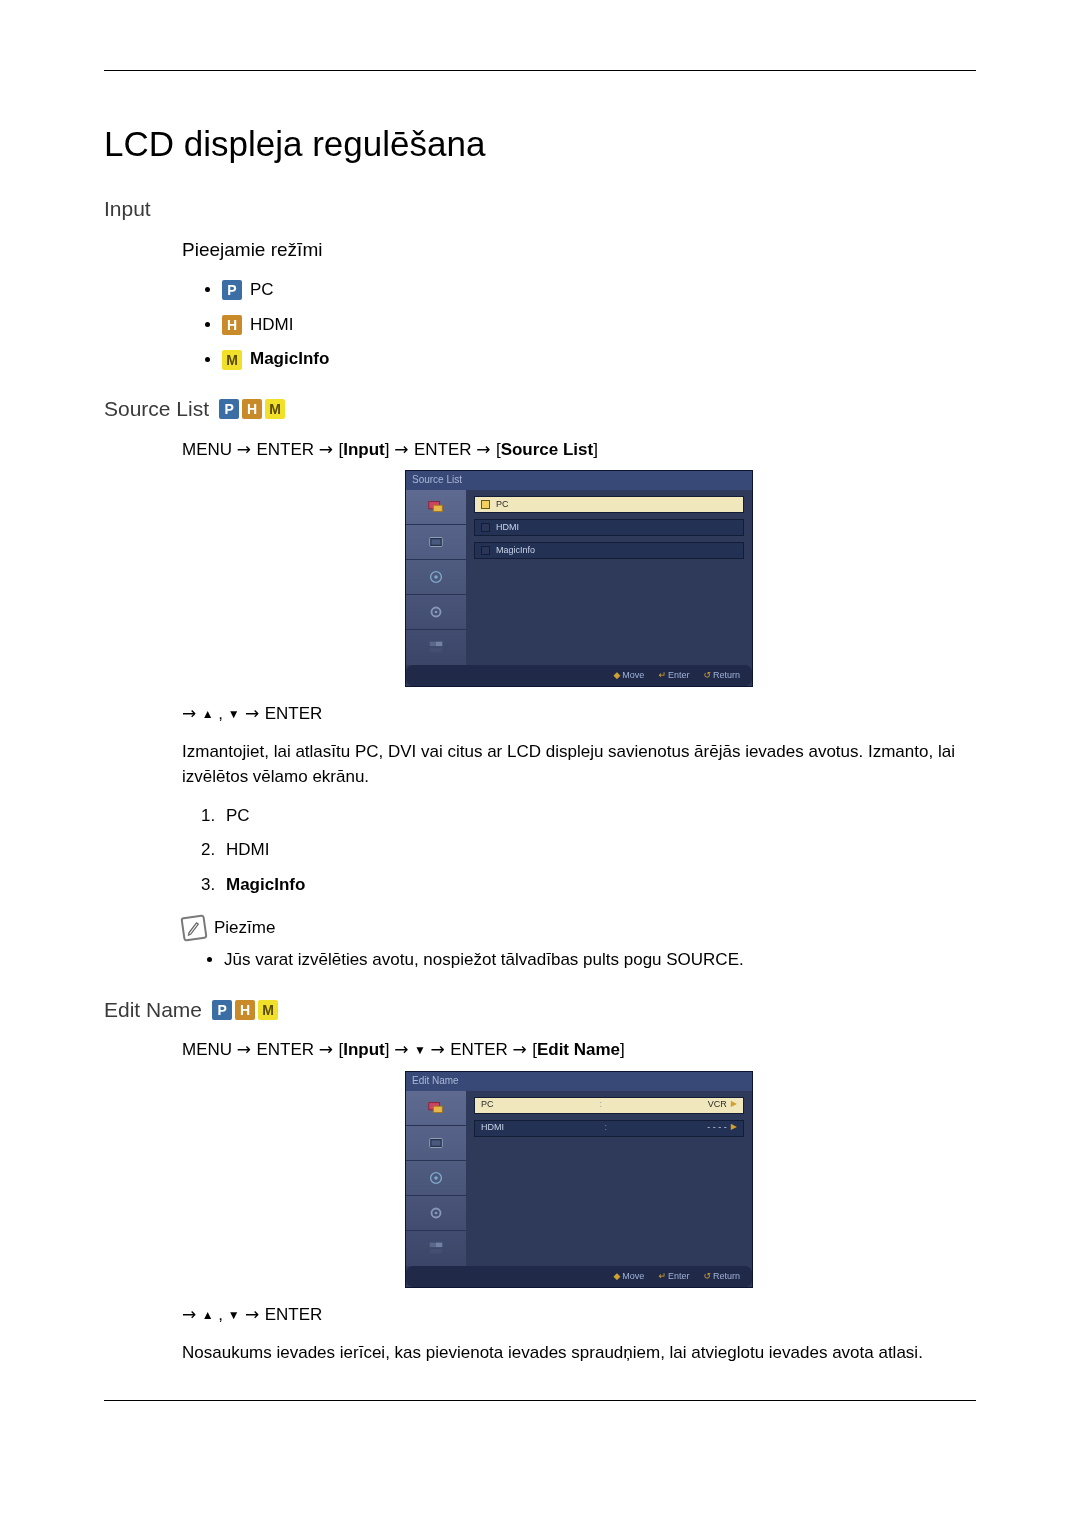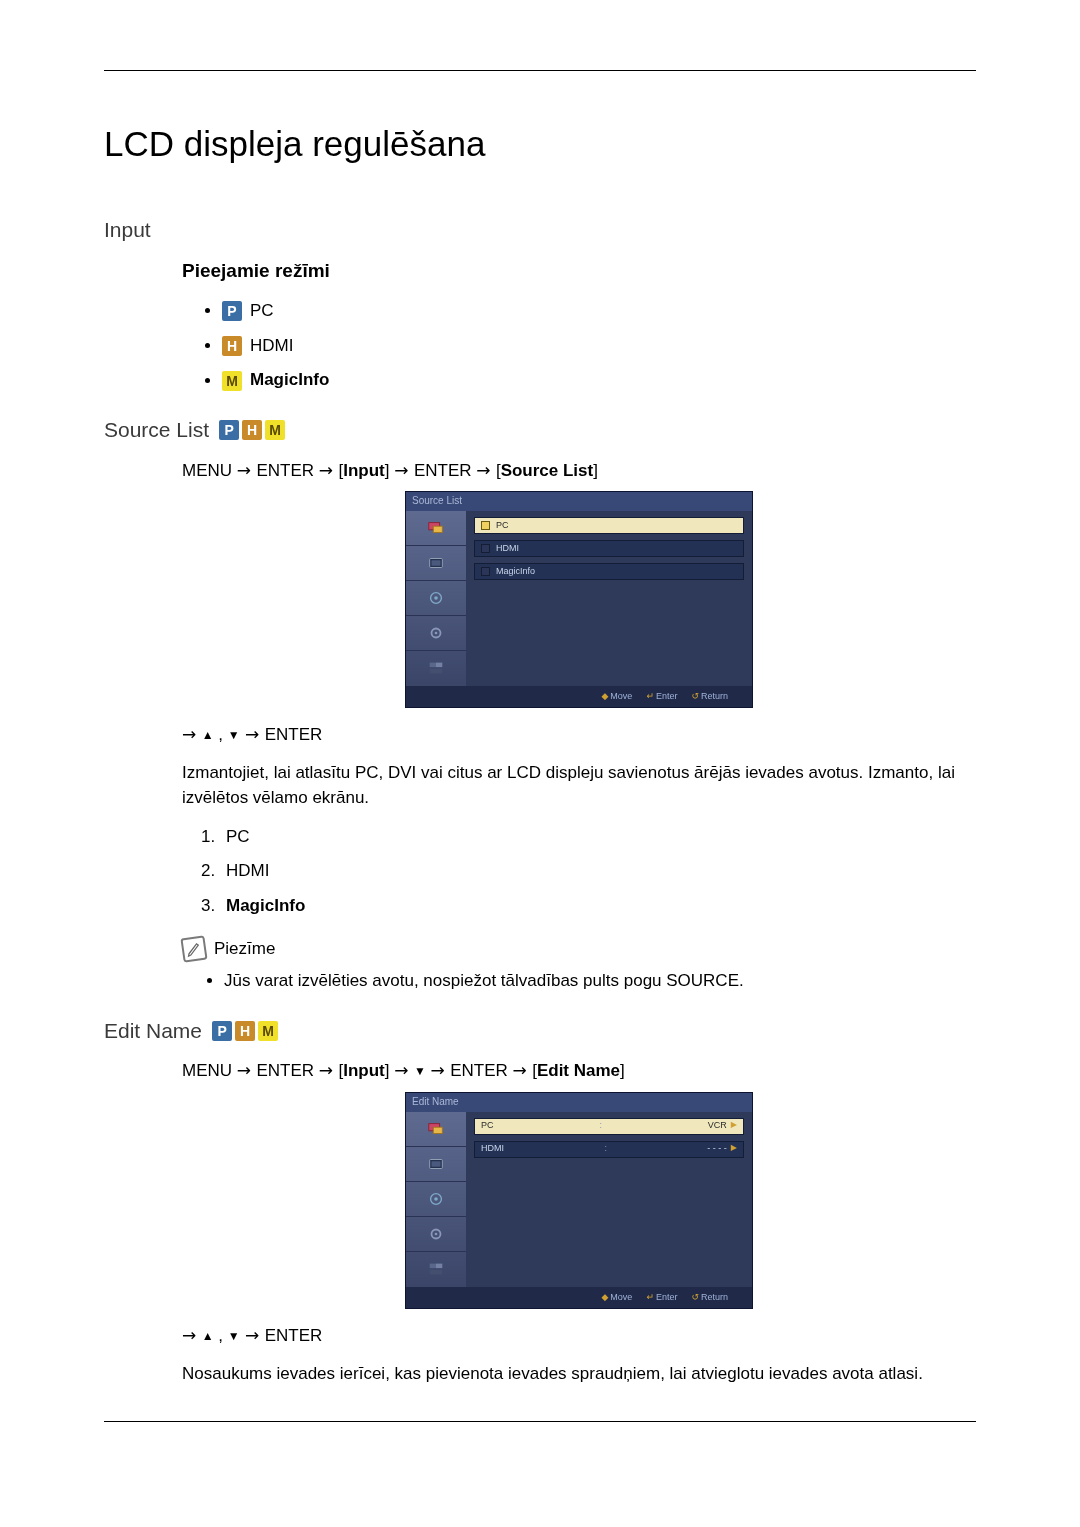--- a/index.html
+++ b/index.html
@@ -7,23 +7,23 @@
     font-family: Arial, Helvetica, sans-serif;
     background: #fff;
     color: #000;
     width: 1080px;
     padding: 70px 104px 50px 104px;
     font-size: 17px;
     line-height: 1.45;
   }
   .rule-top { border-top: 1.5px solid #000; margin-bottom: 48px; }
   .rule-bottom { border-top: 1.5px solid #000; margin-top: 34px; }
-  h1 { font-size: 35px; font-weight: 400; margin-bottom: 45px; }
+  h1 { font-size: 35px; font-weight: 400; margin-bottom: 24px; }
   h2 { font-size: 21px; font-weight: 400; color: #3a3a3a; margin: 6px 0 12px 0; }
-  h3.sub { font-size: 19px; font-weight: 700; margin: 8px 0 14px 78px; }
+  h3.sub { font-size: 19px; font-weight: 400; margin: 8px 0 14px 78px; }
   .section-head { display:flex; align-items:center; gap:6px; }
   .badge { display:inline-flex; align-items:center; justify-content:center; width:20px; height:20px; font-weight:700; font-size:14px; color:#fff; border-radius:2px; }
   .badge-p { background:#3b6ea5; }
   .badge-h { background:#c98a2a; }
   .badge-m { background:#f0e02a; color:#5a4a00; }
   .badge-row { display:inline-flex; gap:3px; margin-left:4px; }
   ul.modes { list-style: disc; margin: 0 0 22px 118px; }
   ul.modes li { margin: 10px 0; }
   ul.modes li .line { display:inline-flex; align-items:center; gap:8px; }
   ol.numbers { list-style: decimal; margin: 12px 0 18px 116px; }
@@ -46,21 +46,21 @@
   .osd-icons { width:60px; background: linear-gradient(#5e6a90,#3a4568); display:flex; flex-direction:column; }
   .osd-icons div { height:35px; border-bottom:1px solid #2a3354; display:flex; align-items:center; justify-content:center; }
   .osd-icons svg { width:18px; height:18px; }
   .osd-list { flex:1; padding:6px 8px 4px 8px; min-height:170px; }
   .osd-item { display:flex; align-items:center; gap:6px; background:#233154; border:1px solid #141d36; color:#c9d3ea; font-size:9px; height:17px; padding:0 6px; margin-bottom:6px; }
   .osd-item.sel { background:#f0e7bd; color:#2b2b2b; }
   .osd-check { width:9px; height:9px; background:#f0d060; border:1px solid #6a5a10; }
   .osd-check.off { background:#2a3558; border-color:#151d34; }
   .osd-item.combo { justify-content:space-between; }
   .osd-item .val { display:flex; gap:4px; }
-  .osd-foot { display:flex; justify-content:flex-end; gap:14px; padding:4px 24px; background:#202a48; font-size:9px; color:#9fb1d9; }
+  .osd-foot { display:flex; justify-content:flex-end; gap:14px; padding:4px 12px; background:#202a48; font-size:9px; color:#9fb1d9;border-radius:7px; }
   .osd-foot .sym { color:#d0a030; margin-right:2px; }
   .caret { font-size:8px; color:#d0a030; }
 </style>
 </head>
 <body>
 
 <div class="rule-top"></div>
 
 <h1>LCD displeja regulēšana</h1>
 

